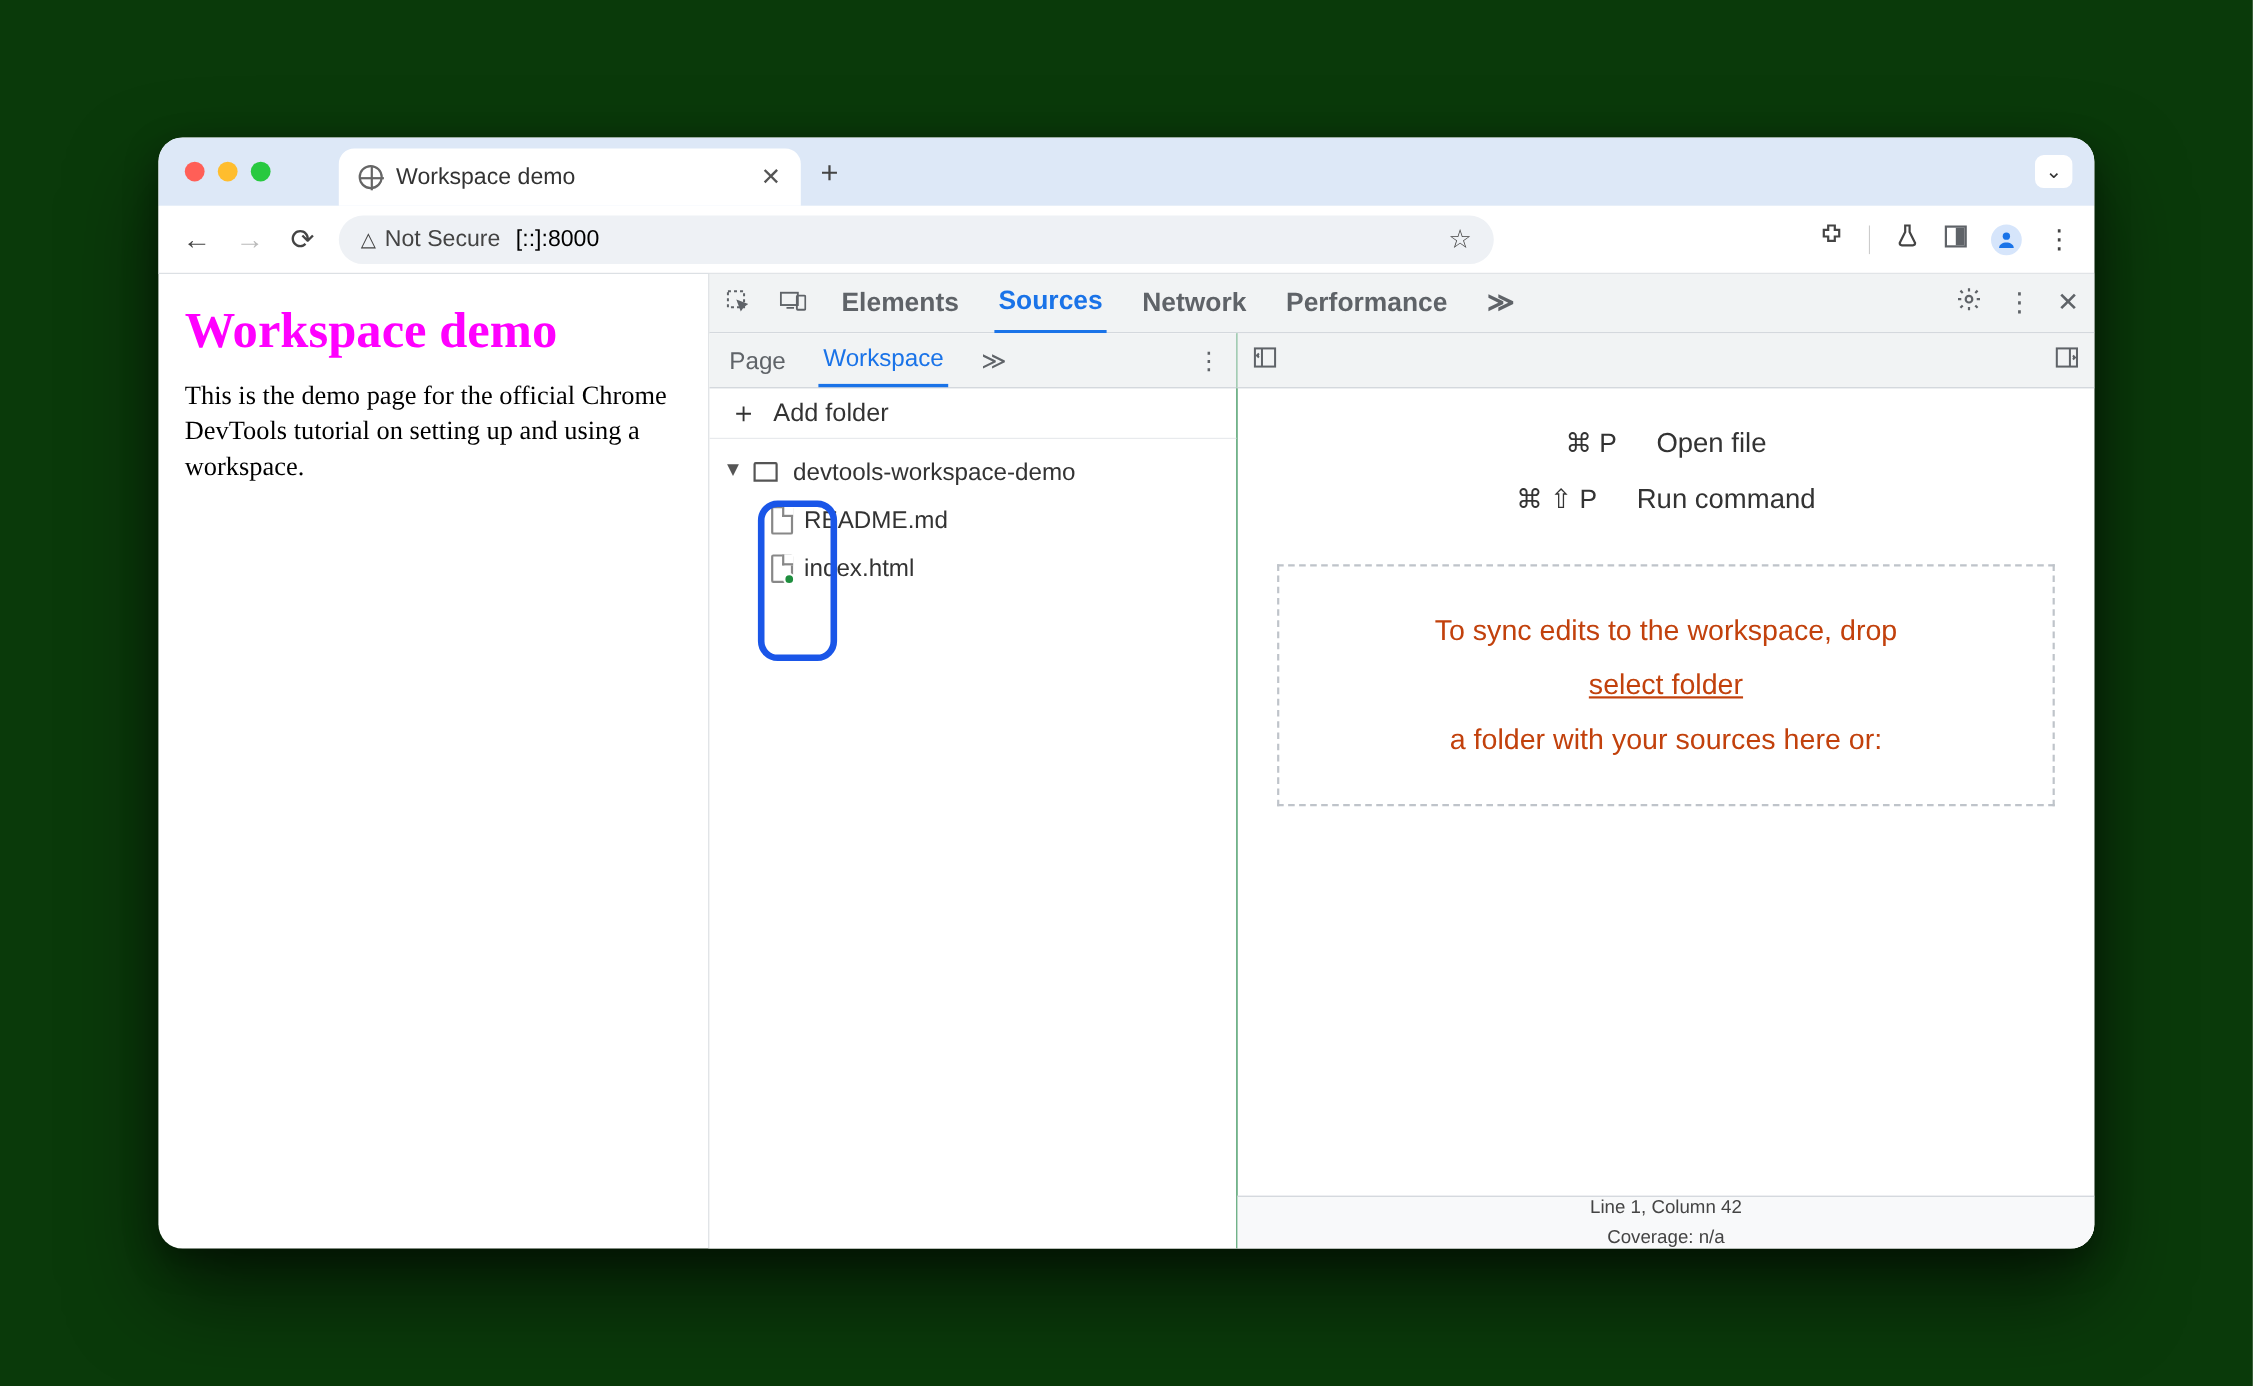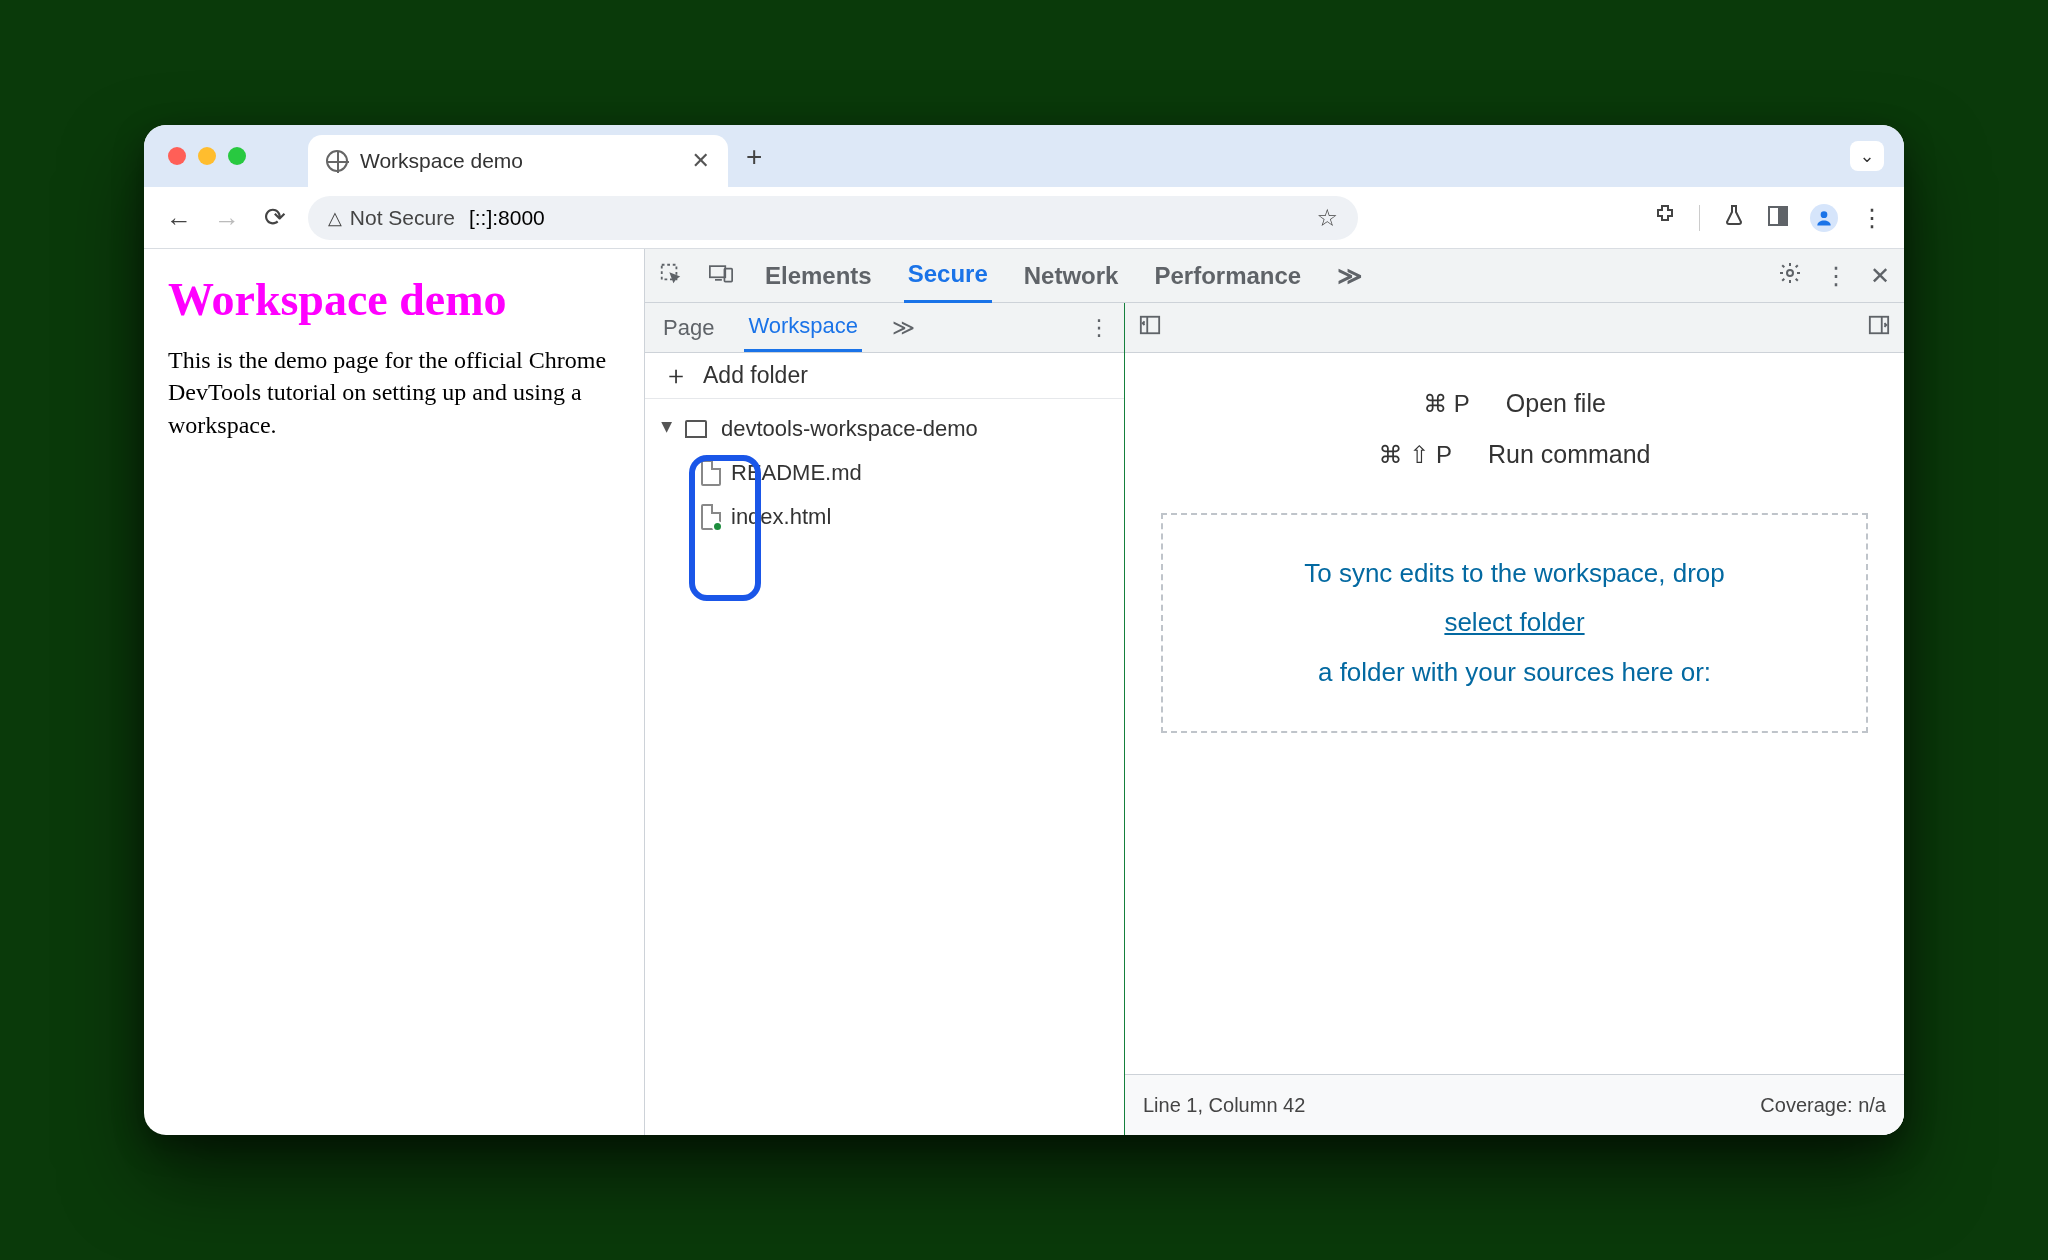--- a/index.html
+++ b/index.html
@@ -154,30 +154,30 @@
     display:flex; flex-direction:column; align-items:center; gap:22px;
     font-size:25px; color:#333;
   }
   .hint-row{ display:flex; align-items:center; gap:36px;}
   .kbd-cluster{ display:flex; align-items:center; gap:10px; font-size:24px;}
   .dropzone{
     margin:44px 36px 0 36px;
     border:2px dashed #bfc4ca;
     padding:34px 30px;
     text-align:center;
-    font-size:26px; line-height:1.9; color:#0369a1;
+    font-size:26px; line-height:1.9; color:#c2410c;
   }
   .dropzone .sel-link{ text-decoration:underline;}
   .statusbar{
     margin-top:auto;
-    height:61px;
+    height:48px;
     border-top:1px solid #cdd2d8;
     background:#f8f9fa;
     display:flex; align-items:center; justify-content:space-between;
-    padding:0 18px; font-size:20px; color:#444;
+    padding:0 18px; font-size:17px; color:#444;flex-direction:column;
   }
   .sq-icon{display:inline-block;width:20px;height:20px;border:2px solid #5f6368;}
   .sq-half{position:relative;}
   .sq-half::after{content:"";position:absolute;right:0;top:0;bottom:0;width:50%;background:#5f6368;}
 </style>
 </head>
 <body>
 
 <div class="window">
 
@@ -250,21 +250,21 @@
             </svg>
         </span>
         <span class="dt-ico">
           <svg width="24" height="22" viewBox="0 0 28 22" fill="none" stroke="#5f6368" stroke-width="2">
               <rect x="1" y="3" width="18" height="13"></rect>
               <path d="M7 19h8"></path>
               <rect x="18" y="6" width="9" height="15" rx="1"></rect>
             </svg>
         </span>
         <span class="dt-tab">Elements</span>
-        <span class="dt-tab active">Secure</span>
+        <span class="dt-tab active">Sources</span>
         <span class="dt-tab">Network</span>
         <span class="dt-tab">Performance</span>
         <span class="dt-tab">≫</span>
         <div class="dt-right">
           <span>
             <svg width="24" height="24" viewBox="0 0 24 24" fill="none" stroke="#5f6368" stroke-width="2">
                 <circle cx="12" cy="12" r="3"></circle>
                 <path d="M12 2v3M12 19v3M4.2 4.2l2.1 2.1M17.7 17.7l2.1 2.1M2 12h3M19 12h3M4.2 19.8l2.1-2.1M17.7 6.3l2.1-2.1"></path>
               </svg>
           </span>

